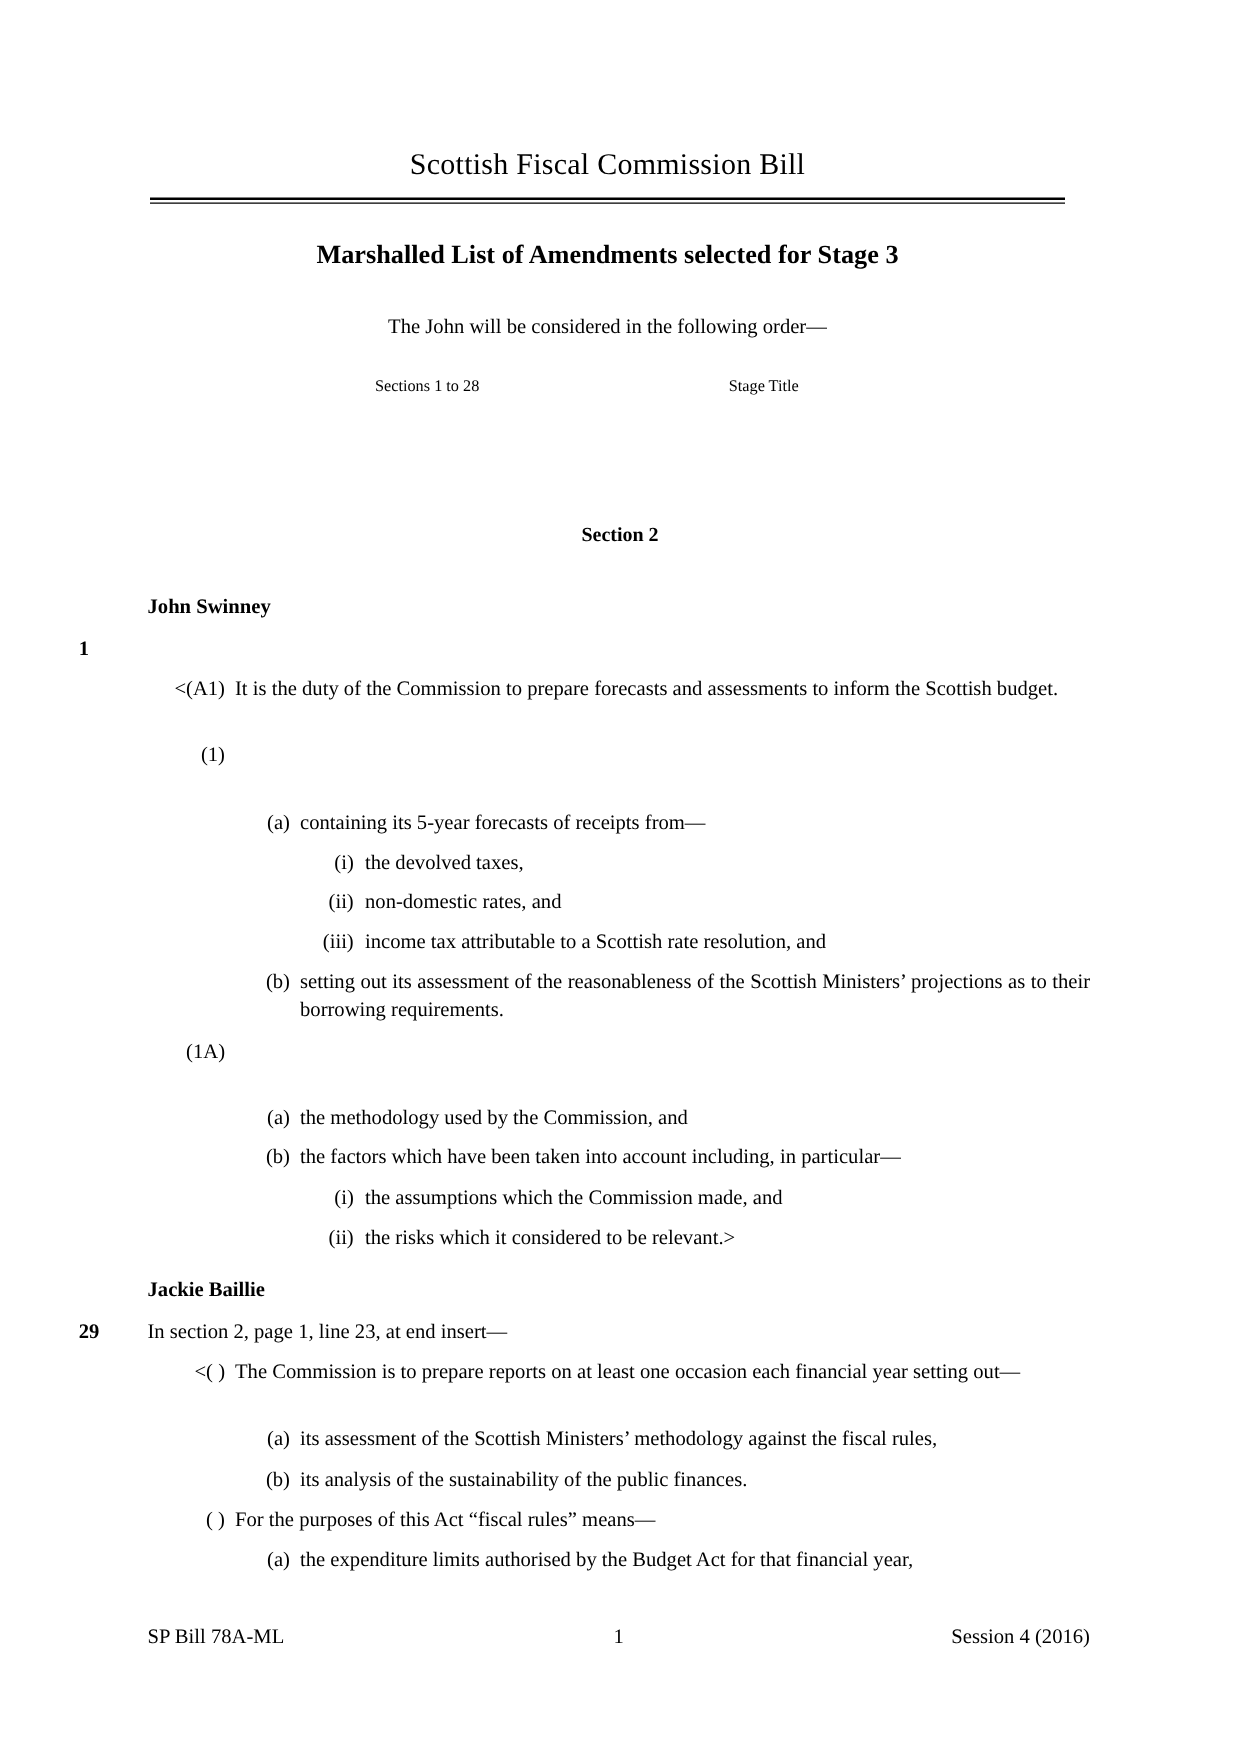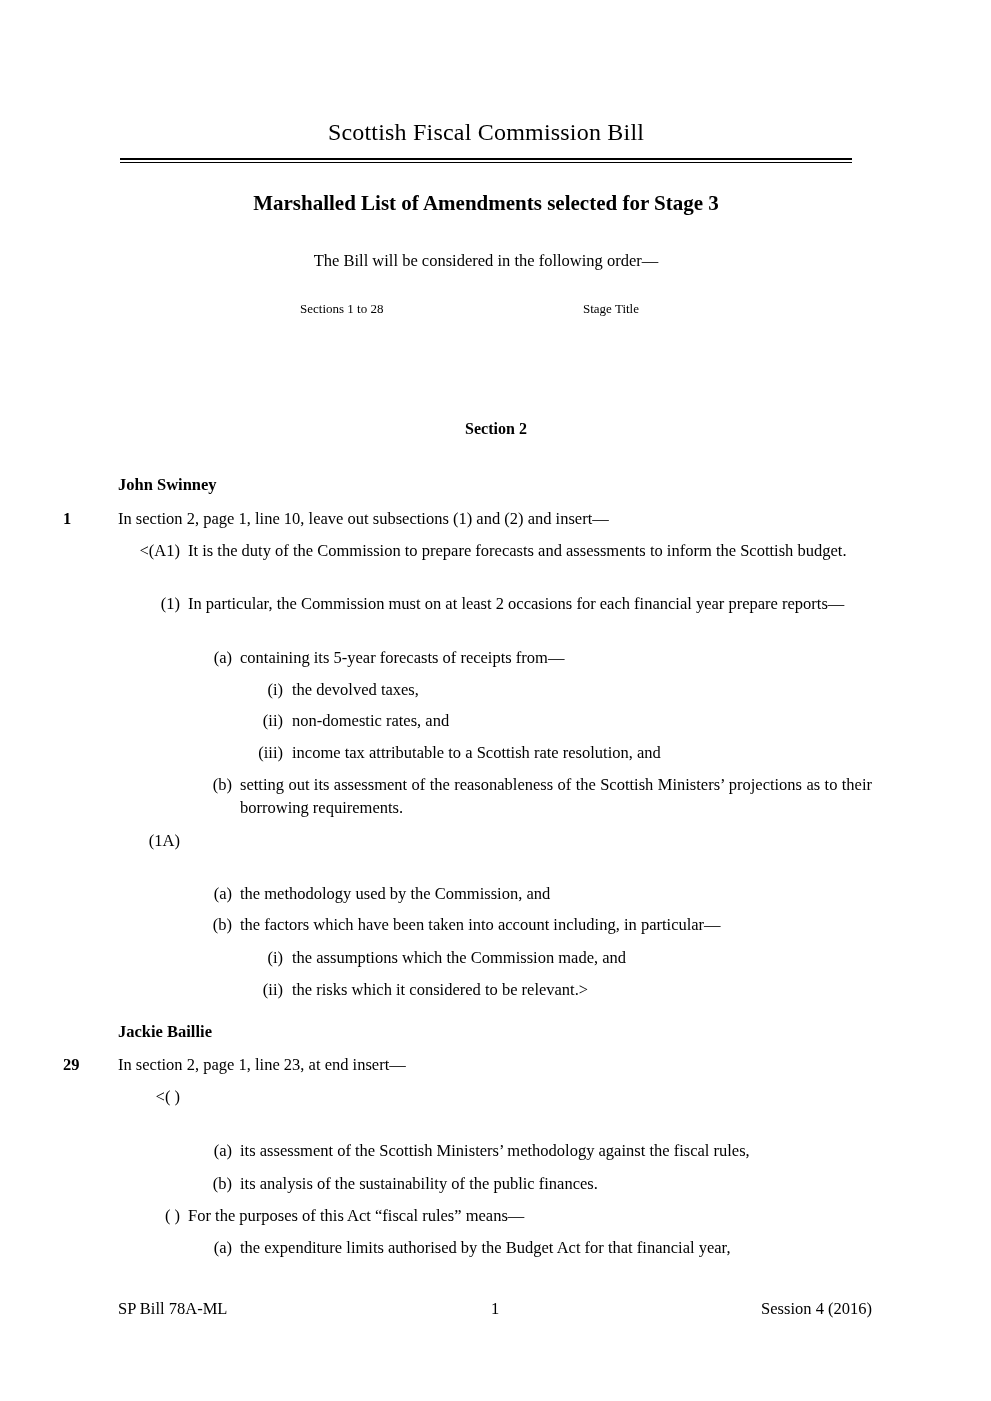--- a/index.html
+++ b/index.html
@@ -186,43 +186,41 @@
 <body>
 
 <div class="page">
 
   <div class="doc-title">Scottish Fiscal Commission Bill</div>
 
   <div class="double-rule"></div>
 
   <div class="doc-subtitle">Marshalled List of Amendments selected for Stage 3</div>
 
-  <div class="order-note">The Bill will be considered in the following order—</div>
+  <div class="order-note">The John will be considered in the following order—</div>
 
   <div class="order-row">
     <span class="col-sections">Sections 1 to 28</span>
     <span class="col-longtitle">Stage Title</span>
   </div>
 
 
   <div class="section-heading" style="top:418px;">Section 2</div>
 
   <div class="member-name" style="top:474px;">John Swinney</div>
 
   <div class="amend-number" style="top:508px;">1</div>
-  <div class="amend-lead" style="top:508px;">In section 2, page 1, line 10, leave out subsections (1) and (2) and insert—</div>
 
   <div class="para lvl1" style="top:539px;">
     <span class="marker">&lt;(A1)</span>
     <span class="body">It is the duty of the Commission to prepare forecasts and assessments to inform the Scottish budget.</span>
   </div>
 
   <div class="para lvl1" style="top:592px;">
     <span class="marker">(1)</span>
-    <span class="body">In particular, the Commission must on at least 2 occasions for each financial year prepare reports—</span>
   </div>
 
   <div class="para lvl2 nojust" style="top:646px;">
     <span class="marker">(a)</span>
     <span class="body">containing its 5-year forecasts of receipts from—</span>
   </div>
 
   <div class="para lvl3 nojust" style="top:678px;">
     <span class="marker">(i)</span>
     <span class="body">the devolved taxes,</span>
@@ -267,20 +265,21 @@
     <span class="body">the risks which it considered to be relevant.&gt;</span>
   </div>
 
   <div class="member-name" style="top:1021px;">Jackie Baillie</div>
 
   <div class="amend-number" style="top:1054px;">29</div>
   <div class="amend-lead" style="top:1054px;">In section 2, page 1, line 23, at end insert—</div>
 
   <div class="para lvl1" style="top:1085px;">
     <span class="marker">&lt;( )</span>
+    <span class="body">The Commission is to prepare reports on at least one occasion each financial year setting out—</span>
   </div>
 
   <div class="para lvl2 nojust" style="top:1139px;">
     <span class="marker">(a)</span>
     <span class="body">its assessment of the Scottish Ministers’ methodology against the fiscal rules,</span>
   </div>
 
   <div class="para lvl2 nojust" style="top:1172px;">
     <span class="marker">(b)</span>
     <span class="body">its analysis of the sustainability of the public finances.</span>

